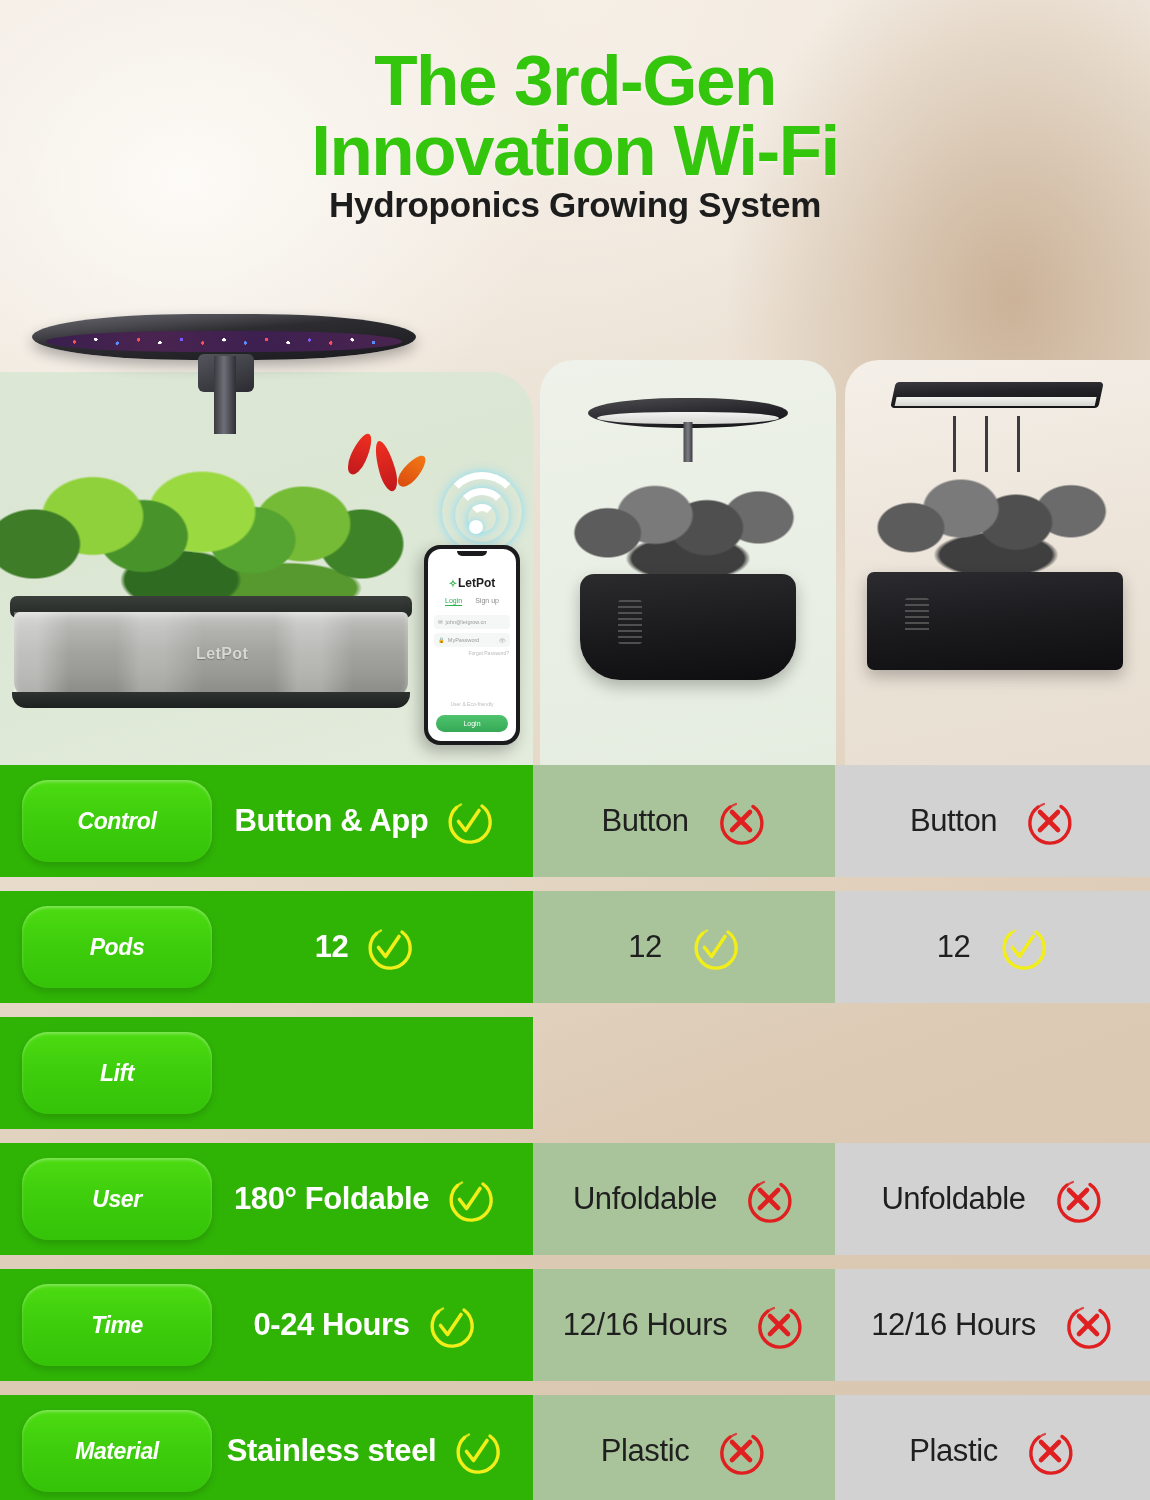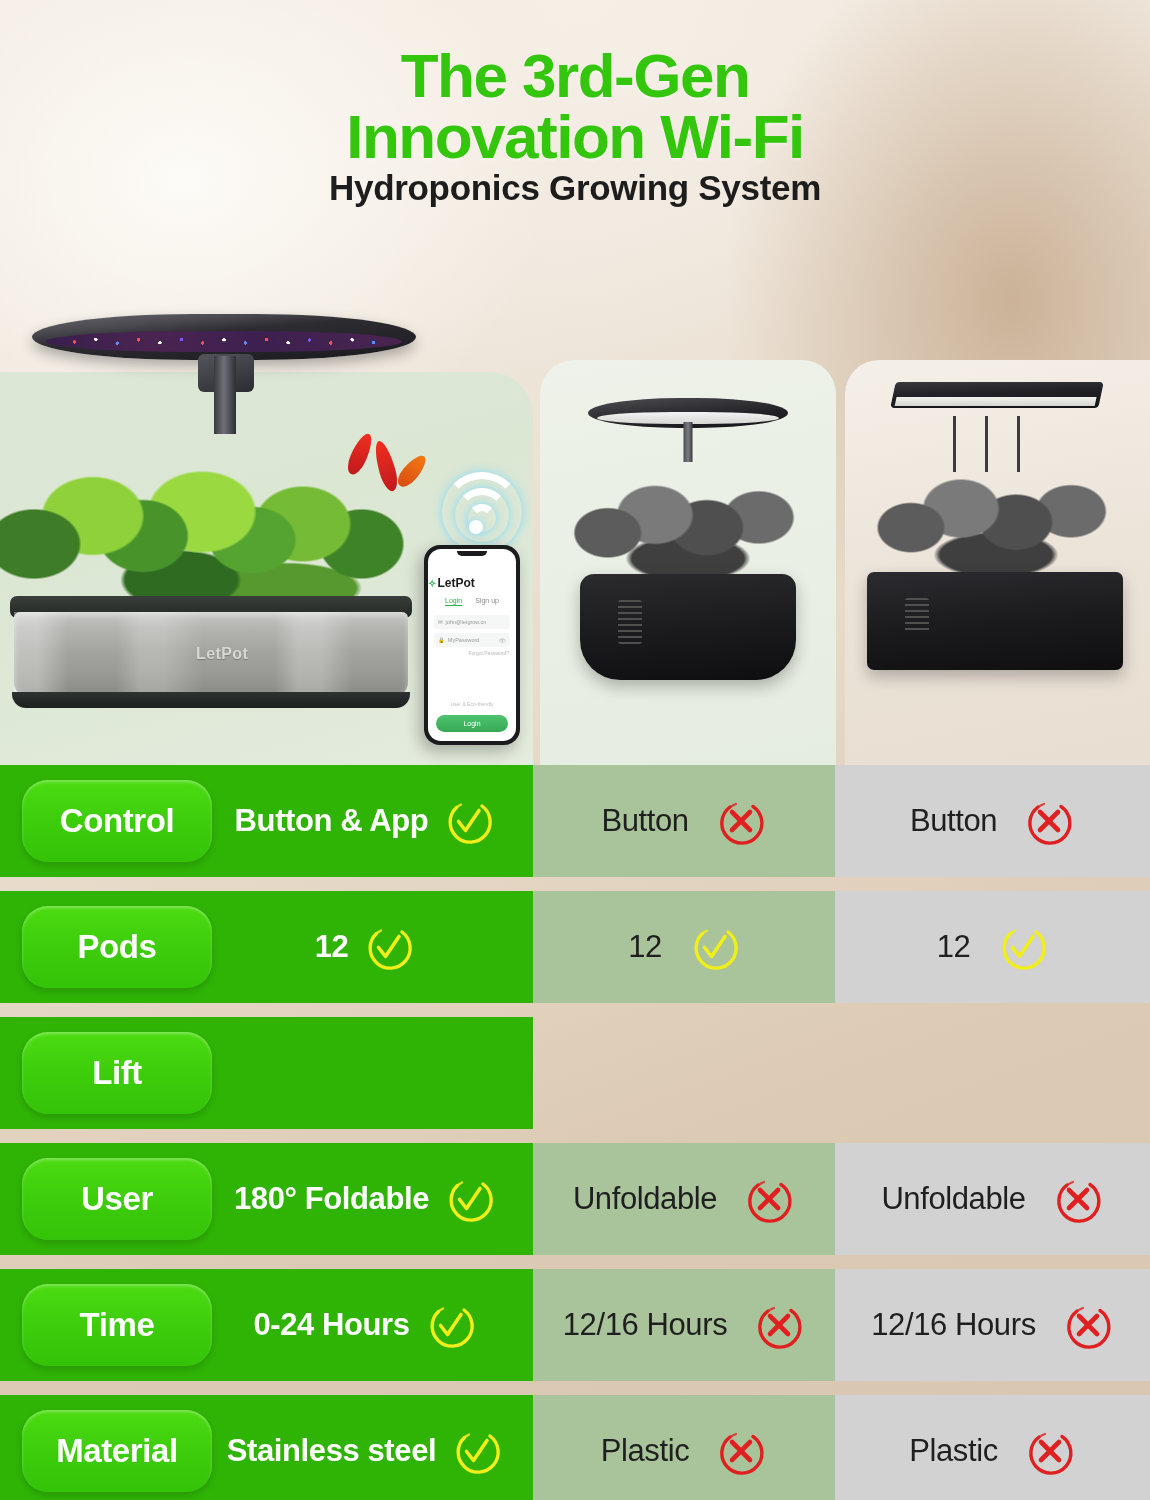--- a/index.html
+++ b/index.html
@@ -13,21 +13,21 @@
       radial-gradient(ellipse 520px 420px at 16% 12%, #fdfbf7 0%, rgba(253,251,247,0) 70%),
       radial-gradient(ellipse 400px 520px at 88% 20%, #cbb298 0%, rgba(203,178,152,0) 72%),
       radial-gradient(ellipse 600px 500px at 50% 0%, #f6efe6 0%, rgba(246,239,230,0) 75%),
       linear-gradient(160deg,#f3ece3 0%,#efe7dc 25%,#e6d9c8 50%,#dccab4 72%,#d8c6b0 100%);
   }
   
   .hero-head { position:absolute; top:0; left:0; width:1150px; height:300px; text-align:center; }
   .title {
     color:#33c60d;
     font-weight:bold;
-    font-size:62px;
+    font-size:71px;
     line-height:0.98;
     letter-spacing:-1.5px;
     padding-top:46px;
     text-shadow:0 2px 3px rgba(255,255,255,0.45);
   }
   .title .l2 { display:block; }
   .subtitle {
     color:#1d1d1d;
     font-size:35px;
     font-weight:600;
@@ -142,21 +142,21 @@
   .phone {
     position:absolute; left:424px; top:245px; width:96px; height:200px;
     border-radius:16px; background:#1b1b1d; padding:4px;
     box-shadow:-4px 6px 16px rgba(0,0,0,0.28);
   }
   .phone-screen {
     width:100%; height:100%; border-radius:13px; background:#ffffff;
     position:relative; overflow:hidden;
   }
   .ph-notch { position:absolute; left:50%; top:2px; transform:translateX(-50%); width:30px; height:5px; background:#1b1b1d; border-radius:0 0 5px 5px; }
-  .ph-logo { position:absolute; left:0; right:0; top:27px; text-align:left; font-size:12px; font-weight:700; color:#1d1d1d; }
+  .ph-logo { position:absolute; left:0; right:0; top:27px; text-align:center; font-size:12px; font-weight:700; color:#1d1d1d; }
   .ph-leaf { display:inline-block; color:#2bb24c; font-size:10px; margin-right:1px; }
   .ph-tabs { position:absolute; left:0; right:0; top:48px; display:flex; justify-content:center; gap:13px; font-size:7px; }
   .ph-tab-a { color:#2bb24c; border-bottom:1.5px solid #2bb24c; padding-bottom:1px; }
   .ph-tab-b { color:#8b8b8b; }
   .ph-field {
     position:absolute; left:6px; right:6px; height:14px; background:#f5f6f6; border-radius:4px;
     display:flex; align-items:center; padding:0 4px; gap:3px; font-size:5.5px; color:#9a9a9a;
   }
   #ph-f1 { top:66px; }
   #ph-f2 { top:84px; }
@@ -227,21 +227,21 @@
   .trow { position:relative; width:1150px; height:112px; display:flex; margin-bottom:14px; }
   .cell { position:relative; display:flex; align-items:center; height:112px; }
   .c-main { width:533px; background:#2fb406; padding-left:22px; }
   .c-b    { width:302px; background:#a9c49b; justify-content:center; }
   .c-c    { width:315px; background:#d2d2d2; justify-content:center; }
   .pill {
     width:190px; height:82px; border-radius:26px; flex:0 0 auto;
     background:linear-gradient(180deg,#4ddc12 0%,#3ece0c 45%,#34c308 100%);
     box-shadow:0 4px 7px rgba(0,0,0,0.15), inset 0 2px 3px rgba(255,255,255,0.3);
     display:flex; align-items:center; justify-content:center;
-    color:#ffffff; font-size:33px; font-weight:bold; letter-spacing:-0.4px;
+    color:#ffffff; font-size:23px; font-weight:bold; letter-spacing:-0.4px;font-style:italic;
   }
   .mainval {
     flex:1; display:flex; align-items:center; justify-content:center; gap:14px;
     padding-right:16px;
   }
   .val-main { color:#ffffff; font-size:31px; font-weight:600; letter-spacing:-0.4px; white-space:nowrap; }
   .val-other { color:#1f1f1f; font-size:31px; font-weight:500; letter-spacing:-0.4px; white-space:nowrap; margin-right:26px; }
   .mark { width:52px; height:52px; flex:0 0 auto; }
   .mark svg { width:52px; height:52px; display:block; }
 </style>

